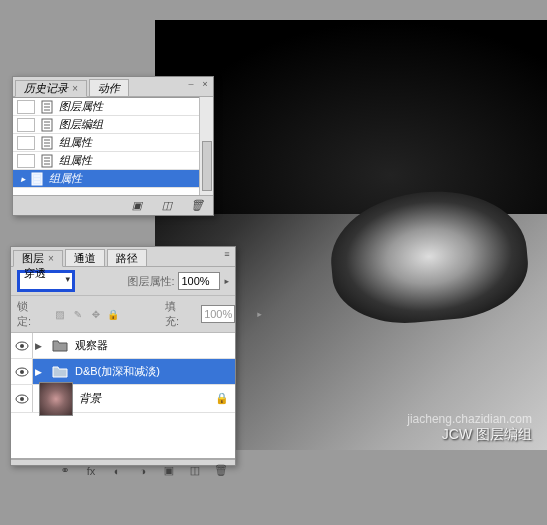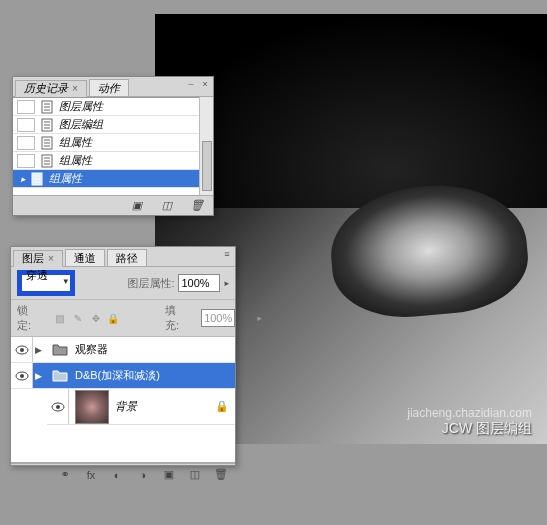--- a/index.html
+++ b/index.html
@@ -5,21 +5,21 @@
   * { box-sizing: border-box; margin: 0; padding: 0; }
   body {
     width: 547px; height: 525px;
     background: #9b9b9b;
     font-family: "Microsoft YaHei", sans-serif;
     font-size: 11px;
     position: relative;
     overflow: hidden;
   }
   .canvas {
-    position: absolute; left: 155px; top: 14px;
+    position: absolute; left: 155px; top: 20px;
     width: 392px; height: 430px;
     background: linear-gradient(135deg, #000 0%, #111 20%, #333 35%, #666 50%, #888 65%, #aaa 80%, #ccc 100%);
   }
   .canvas-dark {
     position: absolute; left: 0; top: 0; width: 100%; height: 45%;
     background: radial-gradient(ellipse at 60% 80%, #222 0%, #000 70%);
   }
   .canvas-eye {
     position: absolute; left: 45%; top: 40%; width: 50%; height: 30%;
     background: radial-gradient(ellipse, #ddd 0%, #999 30%, #333 60%, #000 100%);
@@ -128,21 +128,21 @@
   }
 
   .layers-options {
     padding: 3px 6px;
     display: flex; align-items: center;
     gap: 4px;
     border-bottom: 1px solid #bbb;
   }
   .layers-options .label { color: #666; font-size: 11px; }
   .select {
-    height: 18px; background: #fff; border: 5px solid #1d4ed8;
+    height: 18px; background: #fff; border: 3px solid #1d4ed8;
     display: inline-flex; align-items: center;
     padding: 0 14px 16px 4px; position: relative;
     font-size: 11px;
   }
   .select::after {
     content: "▾"; position: absolute; right: 2px; top: 1px;
     font-size: 9px; color: #333;
   }
   .pct {
     width: 42px; height: 18px; background: #fff; border: 1px solid #888;
@@ -162,21 +162,21 @@
   .layers-list {
     height: 126px; background: #fff;
     border-bottom: 1px solid #aaa;
     overflow: hidden;
   }
   .layer-row {
     display: flex; align-items: center;
     height: 26px;
     border-bottom: 1px solid #e0e0e0;
   }
-  .layer-row.tall { height: 36px; margin-left: 36px; }
+  .layer-row.tall { height: 28px; }
   .layer-row.sel { background: #3875d7; color: #fff; }
   .eye-col {
     width: 22px; height: 100%; border-right: 1px solid #ccc;
     display: flex; align-items: center; justify-content: center;
   }
   .tri { width: 10px; font-size: 9px; color: #555; margin-left: 2px; }
   .layer-row.sel .tri { color: #fff; }
   .folder-icon {
     width: 18px; height: 14px; margin: 0 6px;
     display: inline-flex; align-items: center; justify-content: center;

